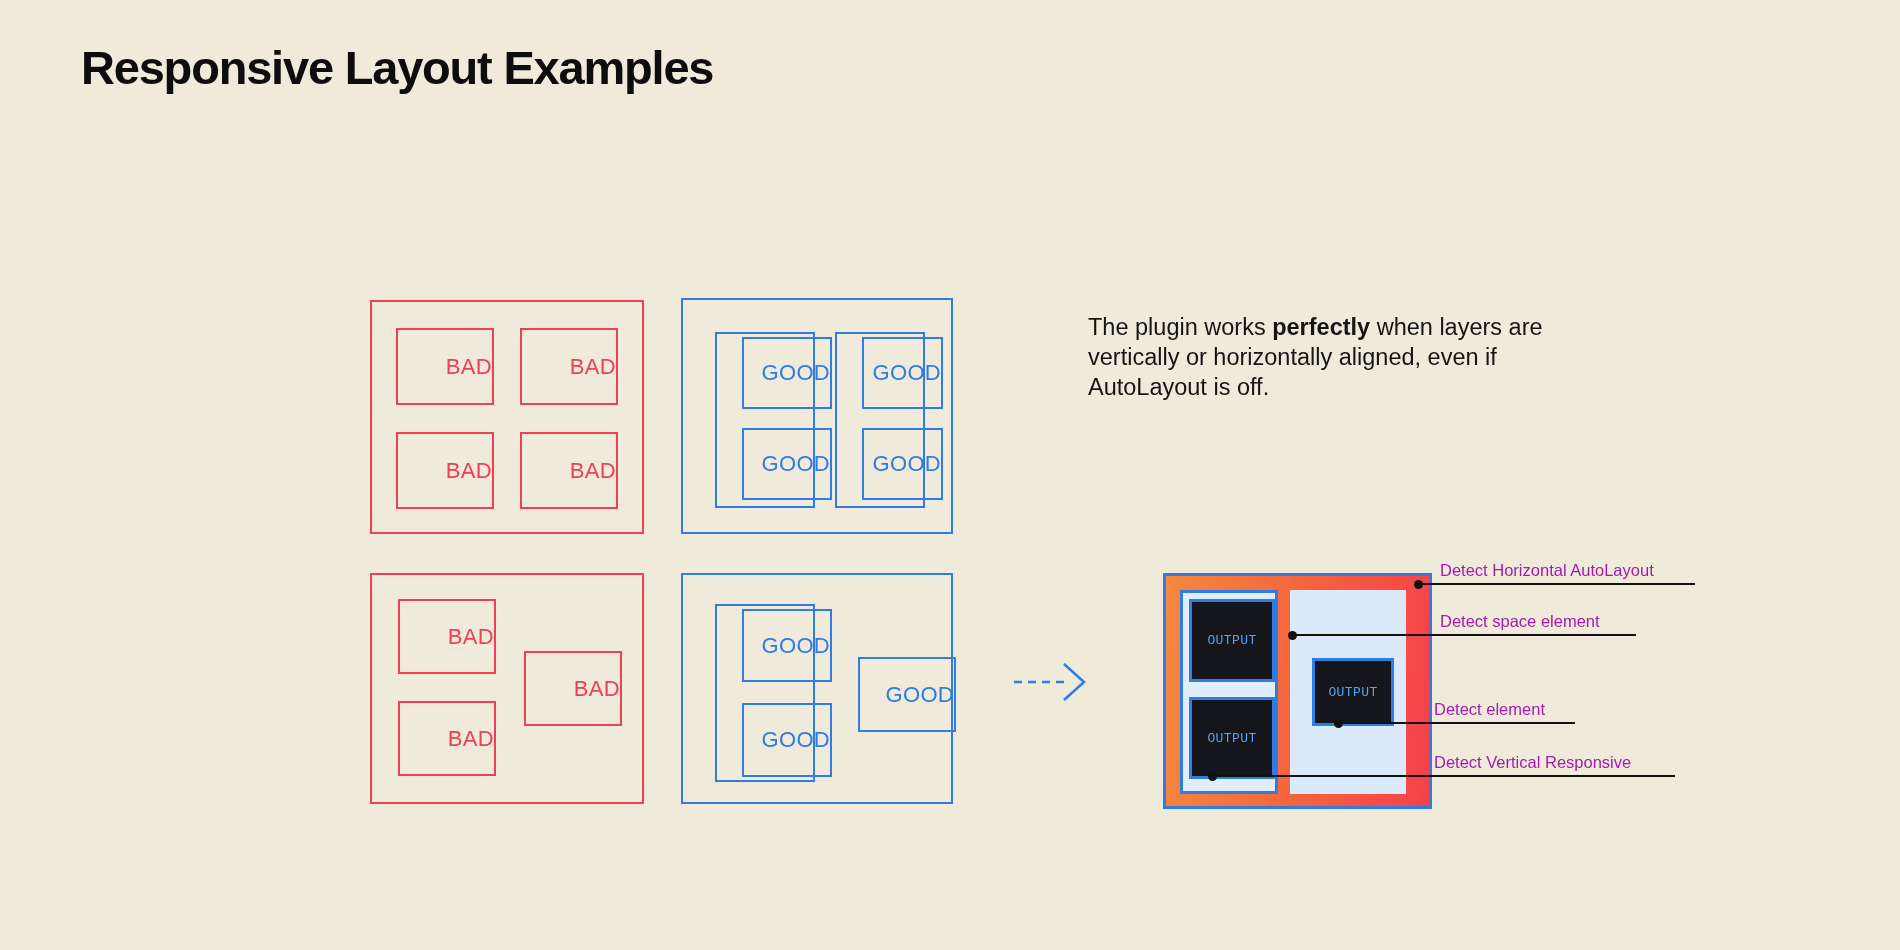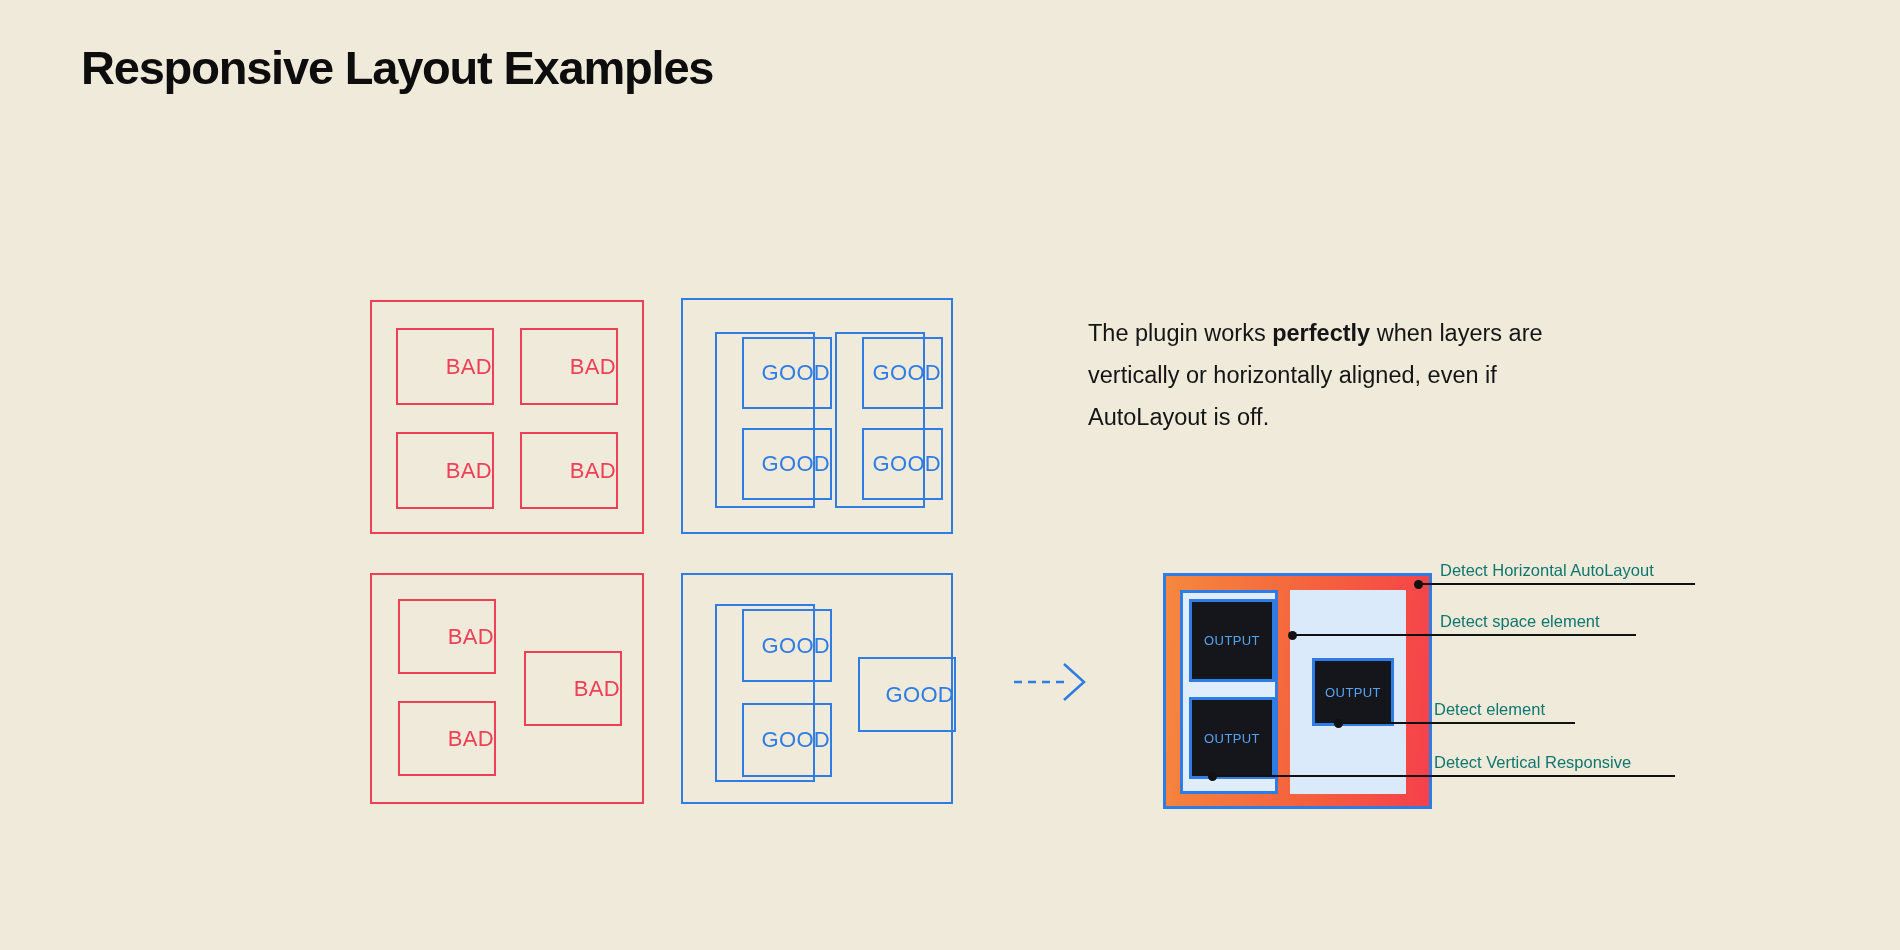--- a/index.html
+++ b/index.html
@@ -63,21 +63,21 @@
   }
 
   
   #copy {
     position: absolute;
     left: 1088px;
     top: 312px;
     width: 460px;
     color: #151515;
     font-size: 23.5px;
-    line-height: 42px;
+    line-height: 30px;
   }
   #copy p { margin: 0; }
   #copy p.second { margin-top: 29px; }
   #copy b { font-weight: bold; }
 
   
   #flow-arrow {
     position: absolute;
     left: 1012px;
     top: 662px;
@@ -88,20 +88,21 @@
   
   #figure {
     position: absolute;
     left: 1163px;
     top: 573px;
     width: 269px;
     height: 236px;
     box-sizing: border-box;
     border: 3px solid #2E7CE4;
     background: linear-gradient(95deg, #F5883E 0%, #F5613E 55%, #F5414B 100%);
+    font-family: Liberation Mono, monospace;
   }
   #fig-right-panel {
     position: absolute;
     left: 124px;
     top: 14px;
     width: 116px;
     height: 204px;
     background: #DBEAFB;
   }
   .fig-group {
@@ -127,21 +128,21 @@
   .callout {
     position: absolute;
     height: 0;
   }
   .callout .lbl {
     position: absolute;
     bottom: 3px;
     left: 0;
     white-space: nowrap;
     font-size: 16.5px;
-    color: #0f766e;
+    color: #a21caf;
   }
   .callout .rule {
     position: absolute;
     left: 0;
     top: 0;
     height: 2px;
     background: #111;
   }
   .callout .lead {
     position: absolute;

